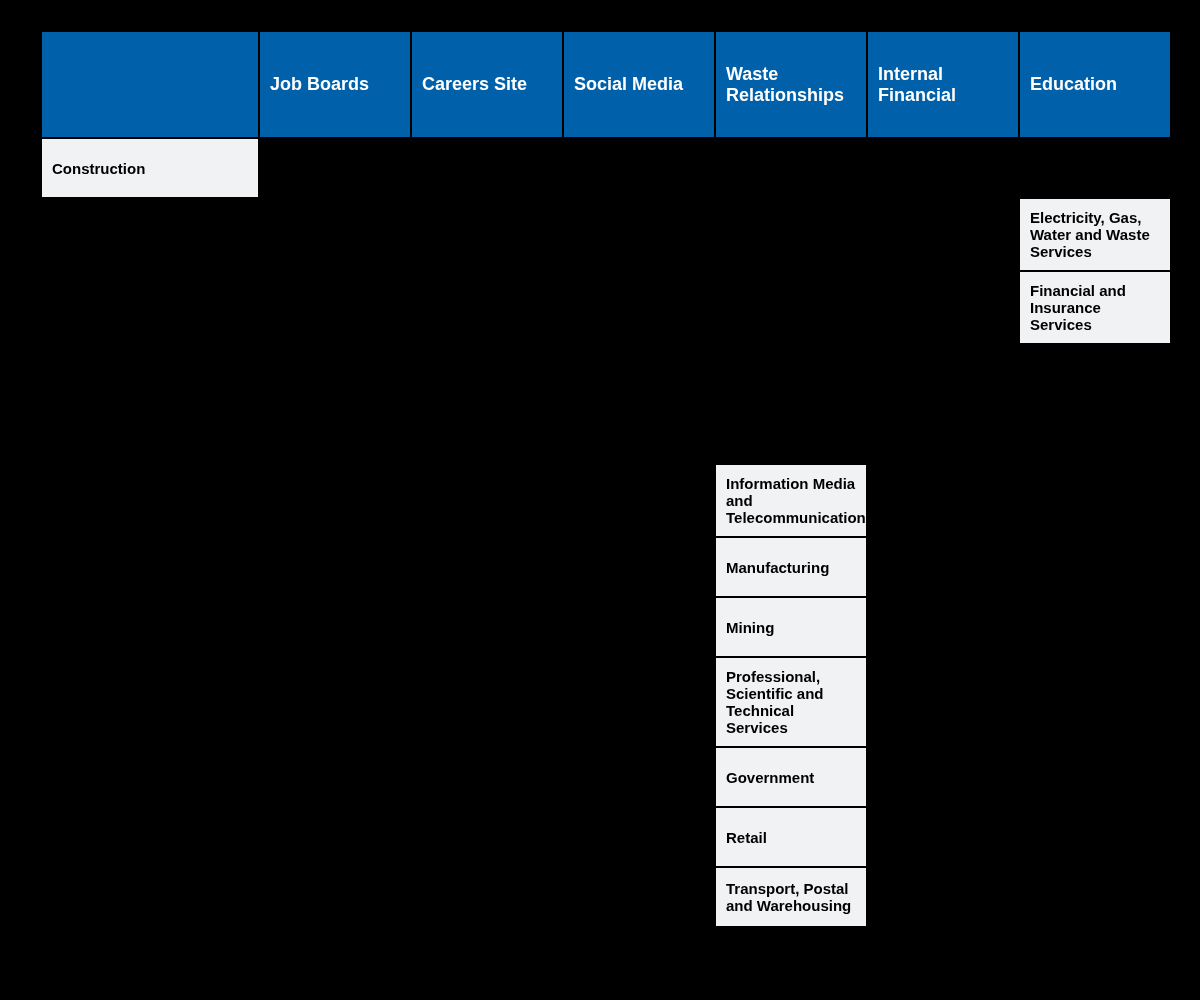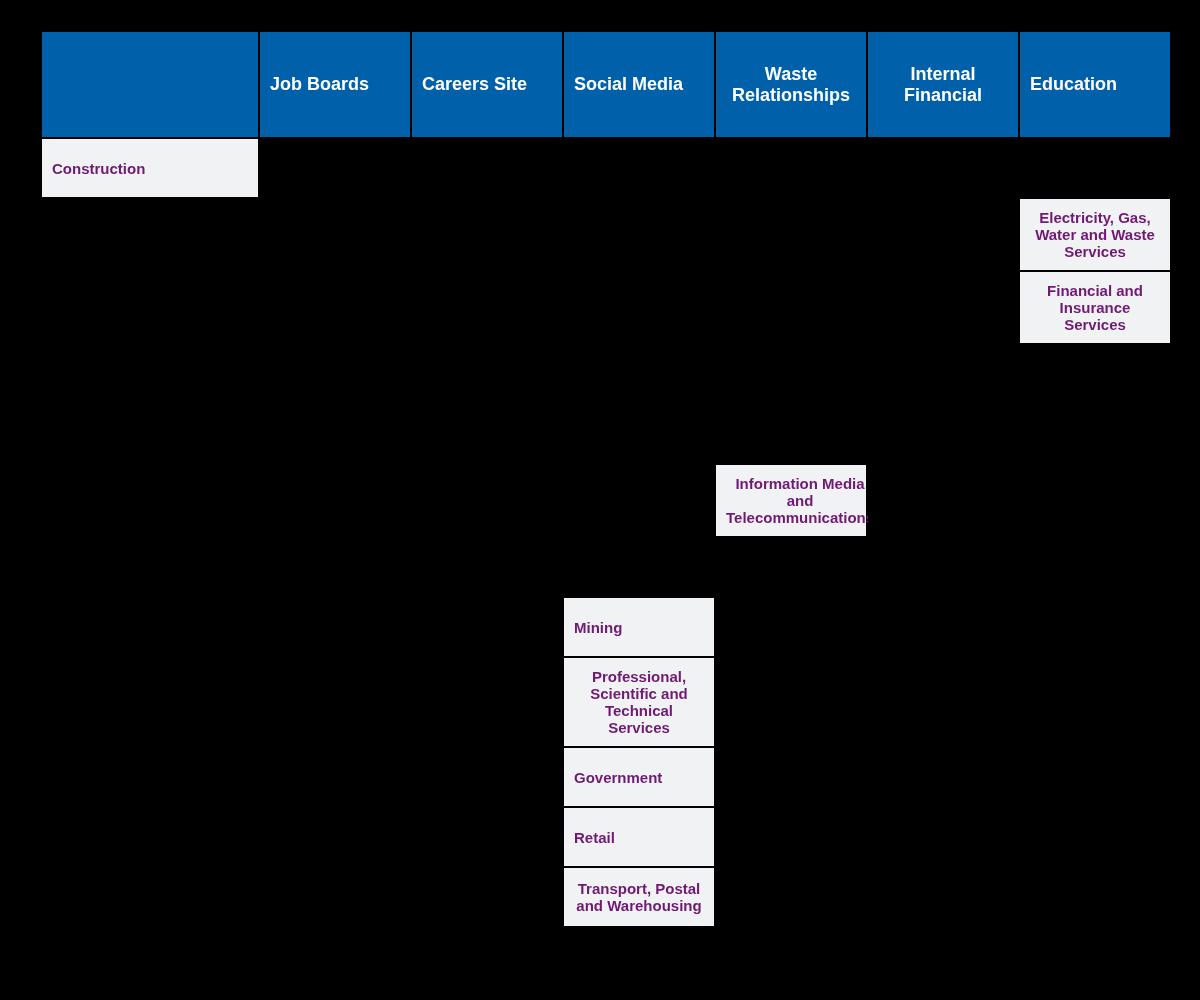--- a/index.html
+++ b/index.html
@@ -10,21 +10,20 @@
 
     body {
       background-color: #000000;
       width: 1200px;
       height: 1000px;
       overflow: hidden;
     }
 
     .table-wrapper {
       margin: 30px 40px;
-      text-align: center;
     }
 
     .grid-table {
       display: grid;
       grid-template-columns: 218px 152px 152px 152px 152px 152px 152px;
       border-left: 2px solid #000;
       border-top: 2px solid #000;
     }
 
     .header-cell {
@@ -40,21 +39,21 @@
       display: flex;
       align-items: center;
     }
 
     .header-cell.first {
       background-color: #0060a9;
     }
 
     .row-label {
       background-color: #f0f2f3;
-      color: #701a75;
+      color: #000000;
       font-family: Arial, sans-serif;
       font-size: 15px;
       font-weight: bold;
       padding: 10px;
       border-right: 2px solid #000;
       border-bottom: 2px solid #000;
       display: flex;
       align-items: center;
     }
 
@@ -145,20 +144,23 @@
     <div class="row-label">
       <span>Information Media and Telecommunications</span>
     </div>
     <div class="data-cell"></div>
     <div class="data-cell"></div>
     <div class="data-cell"></div>
     <div class="data-cell"></div>
     <div class="data-cell"></div>
     <div class="data-cell"></div>
 
+    <div class="row-label">
+      <span>Manufacturing</span>
+    </div>
     <div class="data-cell"></div>
     <div class="data-cell"></div>
     <div class="data-cell"></div>
     <div class="data-cell"></div>
     <div class="data-cell"></div>
     <div class="data-cell"></div>
 
     <div class="row-label">
       <span>Mining</span>
     </div>

